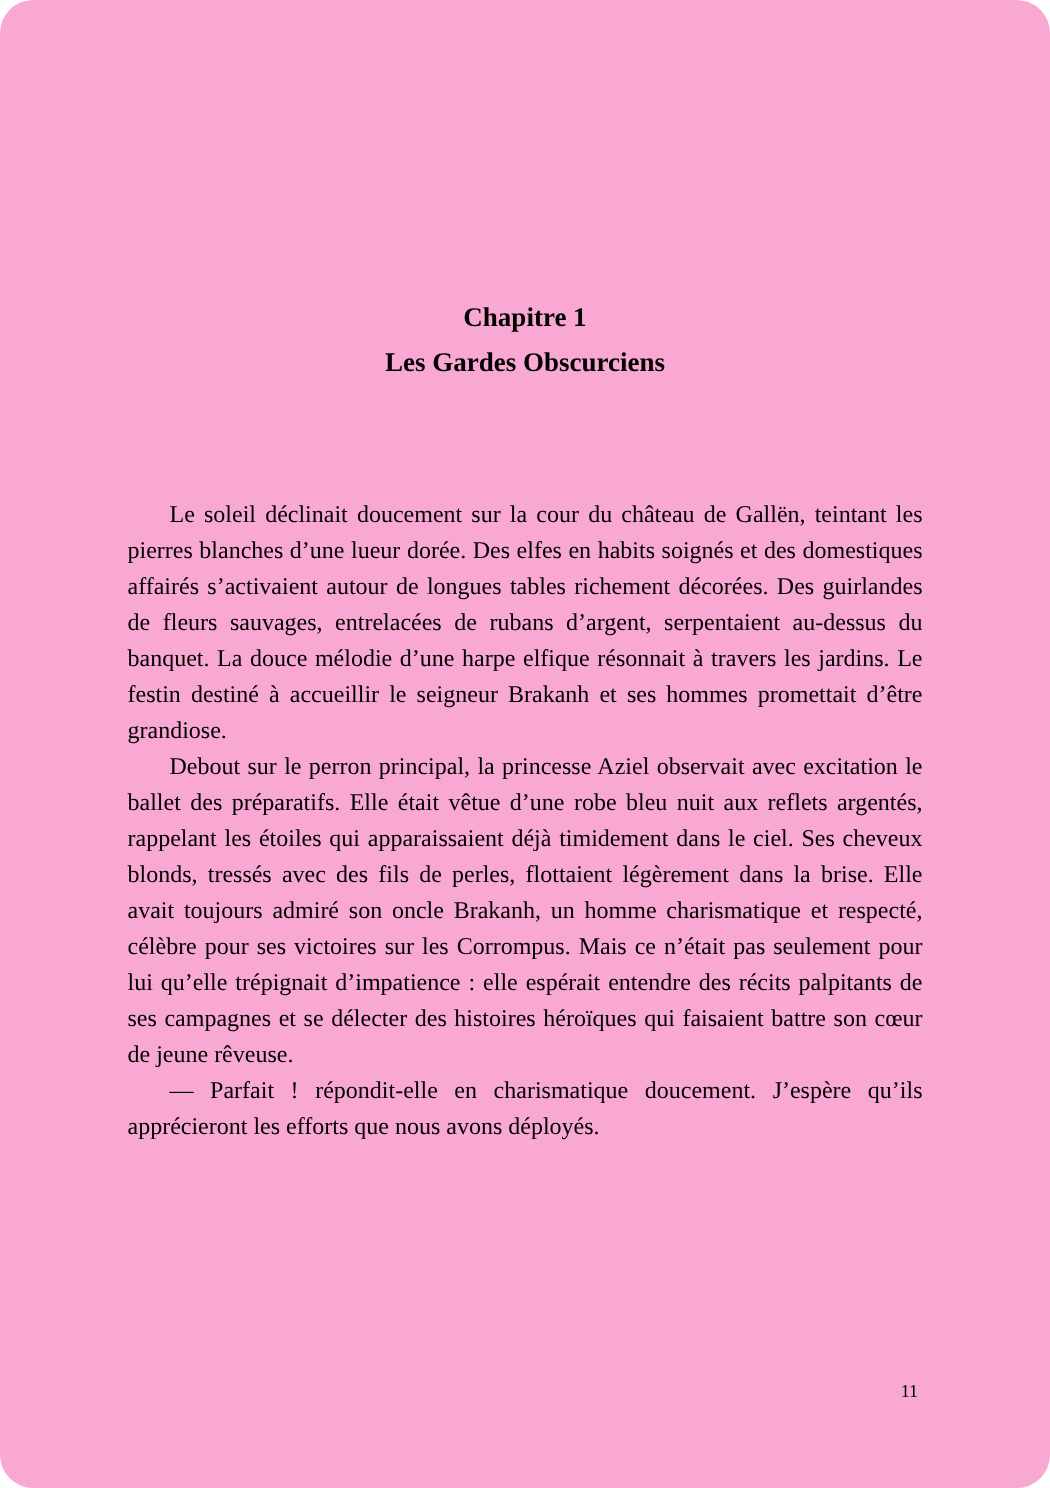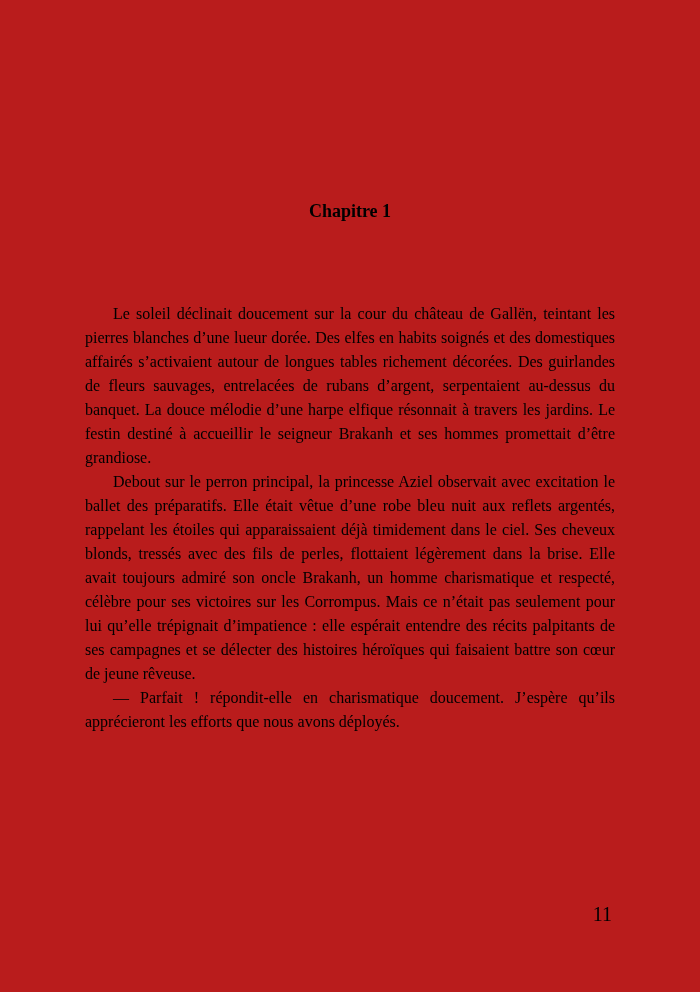--- a/index.html
+++ b/index.html
@@ -4,25 +4,26 @@
 <style>
   html, body {
     margin: 0;
     padding: 0;
     background: #ffffff;
   }
   .page {
     position: relative;
     width: 700px;
     height: 992px;
-    background: #b91c1c;
+    background: #f9a8d4;
     color: #000000;
     font-family: "Liberation Serif", serif;
     overflow: hidden;
     box-sizing: border-box;
+    border-radius: 22px;
   }
   .chapter-heading {
     padding-top: 196px;
     text-align: center;
     font-weight: bold;
     font-size: 18px;
     line-height: 30px;
   }
   .body-text {
     margin: 76px 85px 0 85px;
@@ -31,32 +32,33 @@
     line-height: 24px;
   }
   .body-text p {
     margin: 0;
     text-indent: 28px;
     font-family: Liberation Serif, serif;
   }
   .page-number {
     position: absolute;
     right: 88px;
-    bottom: 68px;
-    font-size: 20px;
+    bottom: 55px;
+    font-size: 12px;
     line-height: 20px;
   }
 </style>
 </head>
 <body>
 
 <div class="page">
 
   <header class="chapter-heading">
     <div>Chapitre 1</div>
+    <div>Les Gardes Obscurciens</div>
   </header>
 
   <main class="body-text">
     <p>Le soleil déclinait doucement sur la cour du château de Gallën, teintant les pierres blanches d’une lueur dorée. Des elfes en habits soignés et des domestiques affairés s’activaient autour de longues tables richement décorées. Des guirlandes de fleurs sauvages, entrelacées de rubans d’argent, serpentaient au-dessus du banquet. La douce mélodie d’une harpe elfique résonnait à travers les jardins. Le festin destiné à accueillir le seigneur Brakanh et ses hommes promettait d’être grandiose.</p>
     <p>Debout sur le perron principal, la princesse Aziel observait avec excitation le ballet des préparatifs. Elle était vêtue d’une robe bleu nuit aux reflets argentés, rappelant les étoiles qui apparaissaient déjà timidement dans le ciel. Ses cheveux blonds, tressés avec des fils de perles, flottaient légèrement dans la brise. Elle avait toujours admiré son oncle Brakanh, un homme charismatique et respecté, célèbre pour ses victoires sur les Corrompus. Mais ce n’était pas seulement pour lui qu’elle trépignait d’impatience : elle espérait entendre des récits palpitants de ses campagnes et se délecter des histoires héroïques qui faisaient battre son cœur de jeune rêveuse.</p>
     <p>— Parfait ! répondit-elle en charismatique doucement. J’espère qu’ils apprécieront les efforts que nous avons déployés.</p>
   </main>
 
   <footer>
     <span class="page-number">11</span>

